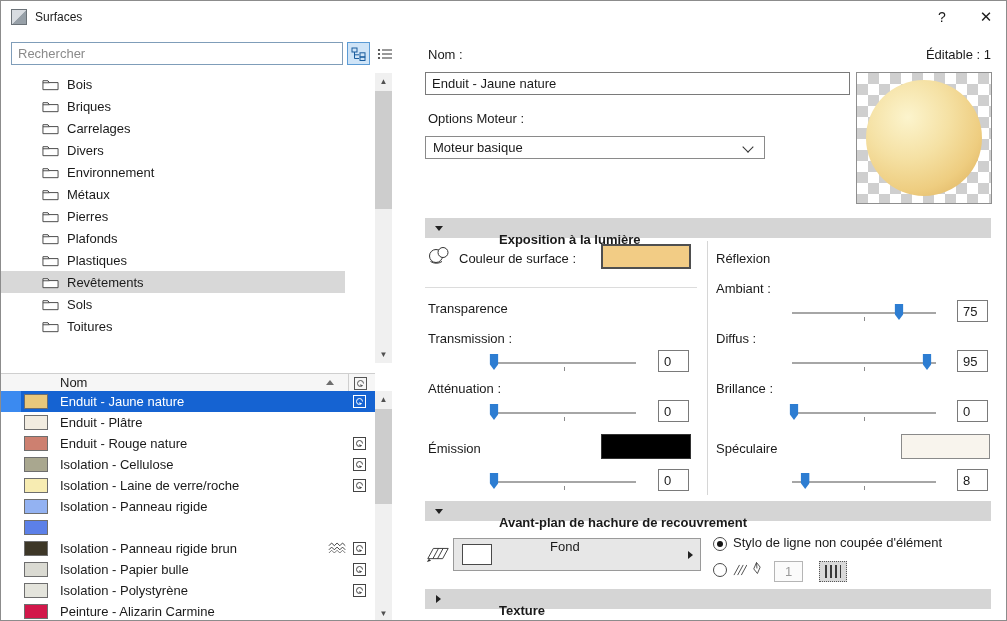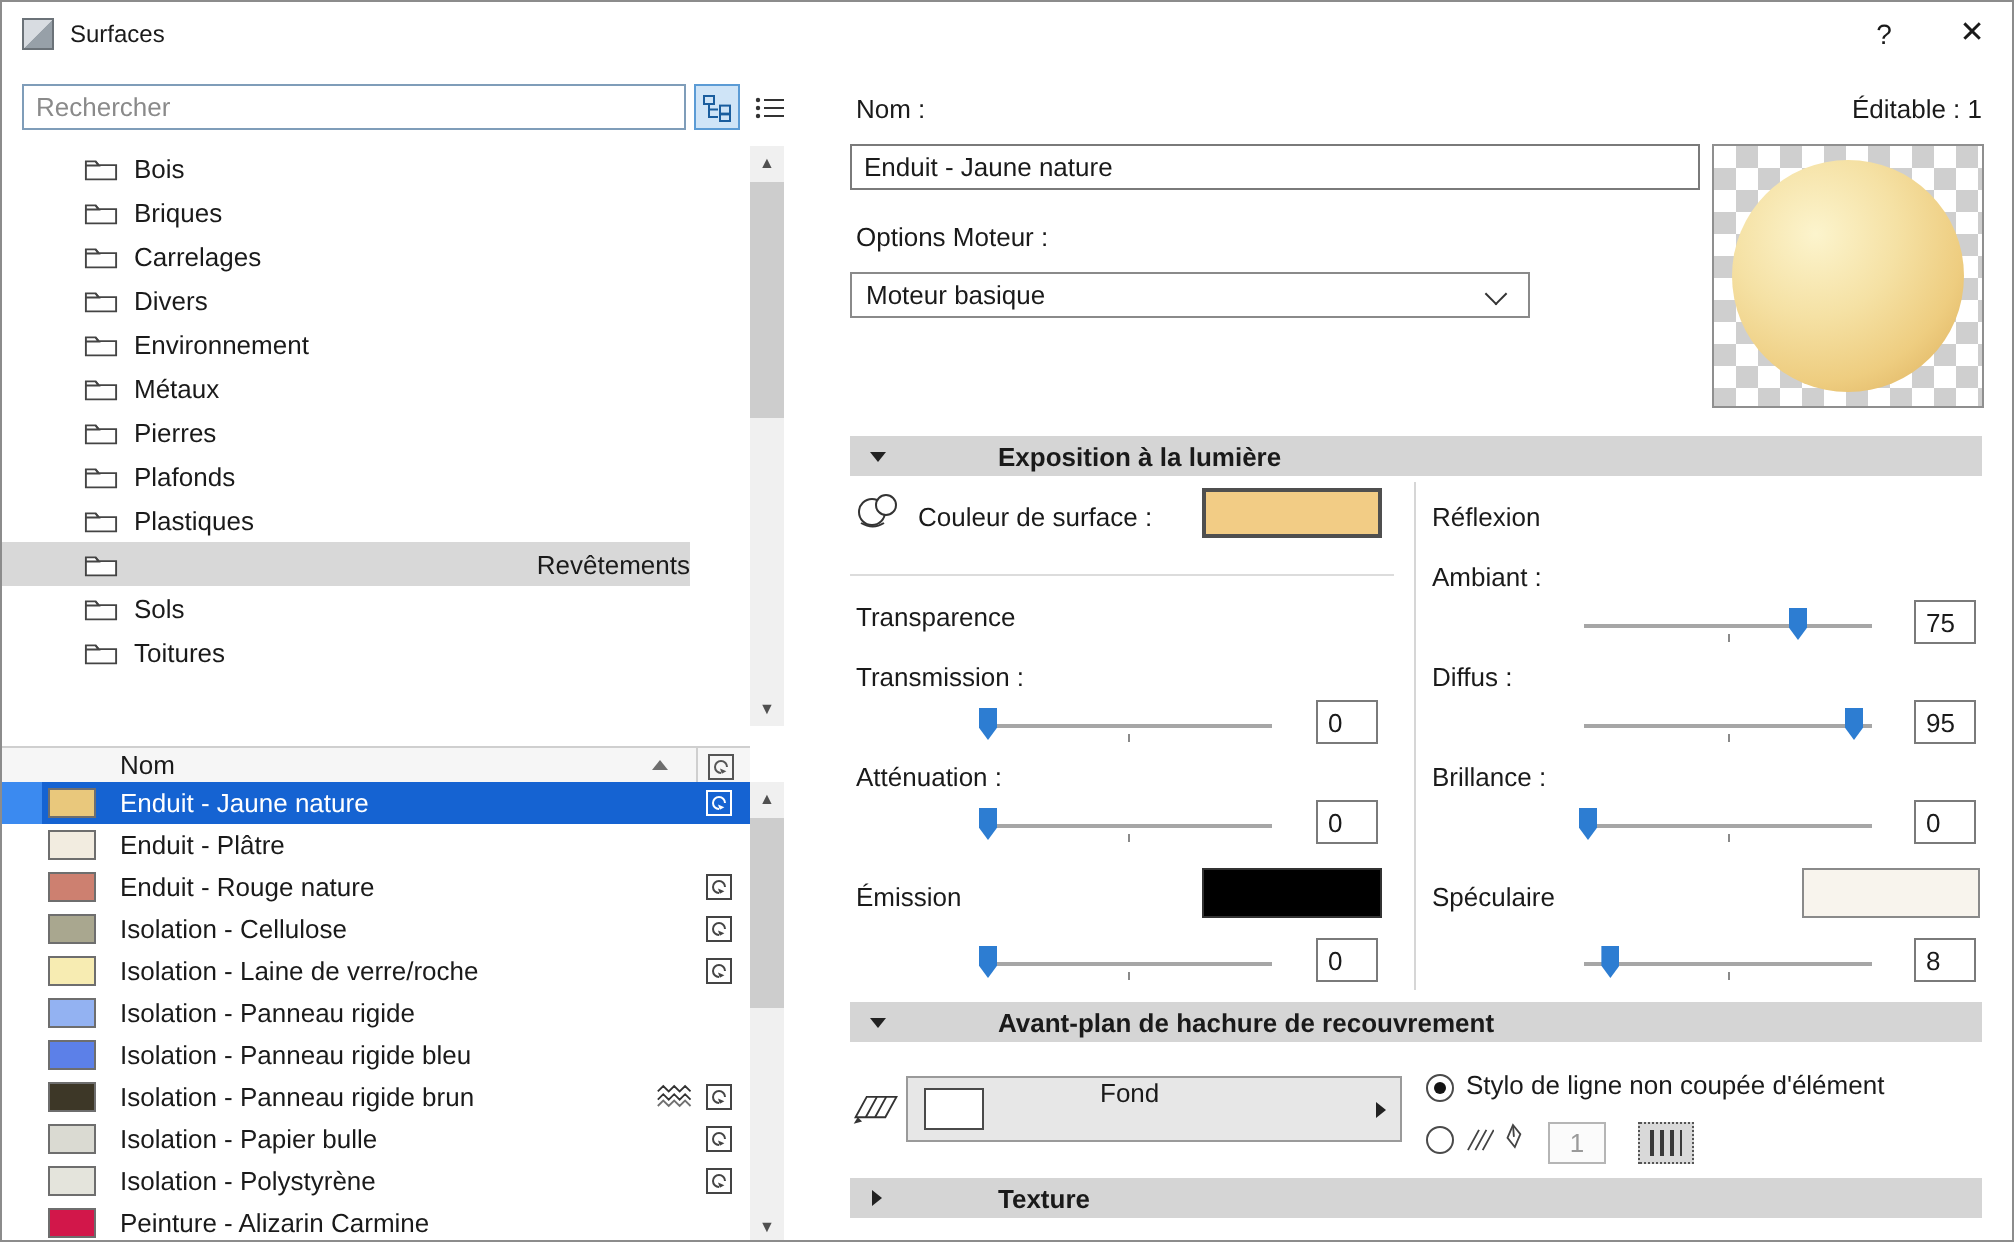--- a/index.html
+++ b/index.html
@@ -22,21 +22,21 @@
   
   #search-input { position:absolute; left:10px; top:41px; width:332px; height:23px;
     border:1px solid #7f9db9; padding:0 6px; background:#fff; }
   #search-input::placeholder { color:#8a8a8a; }
   .viewbtn { position:absolute; top:41px; width:23px; height:23px; display:flex; align-items:center; justify-content:center; }
   #tree-view-btn { left:346px; background:#cfe4f7; border:1px solid #5b9bd5; }
   #list-view-btn { left:372px; background:transparent; border:1px solid transparent; }
 
   #folder-list { position:absolute; left:0; top:72px; width:344px; }
   .frow { height:22px; display:flex; align-items:center; padding-left:41px; }
-  .frow.selected { background:#d8d8d8;justify-content:space-between; }
+  .frow.selected { background:#d8d8d8; }
   .frow svg { flex:0 0 auto; margin-right:8px; }
   .flabel { white-space:nowrap; }
 
   
   .sb { position:absolute; width:17px; background:#f0f0f0; }
   .sb .arr { position:absolute; left:0; width:17px; height:17px; color:#505050; font-size:8px;
     line-height:17px; text-align:center; background:#f0f0f0; }
   .sb .thumbv { position:absolute; left:0; width:17px; background:#cdcdcd; }
   #sb-folders { left:374px; top:72px; height:290px; }
   #sb-mats    { left:374px; top:390px; height:231px; }
@@ -77,21 +77,21 @@
   #preview { position:absolute; left:855px; top:71px; width:136px; height:132px; border:1px solid #8f8f8f;
     background:repeating-conic-gradient(#cfcfcf 0% 25%, #ffffff 0% 50%) 0 0 / 22px 22px; }
   #sphere { position:absolute; left:9px; top:7px; width:116px; height:116px; border-radius:50%;
     background:radial-gradient(circle at 36% 32%, #fcf4cd 0%, #f5e1a4 38%, #eecd80 68%, #ddb05c 94%, #c99c4e 100%); }
 
   .section { position:absolute; left:424px; width:566px; height:20px; background:#d5d5d5; }
   .tri-open { position:absolute; left:10px; top:8px; width:0; height:0;
     border-left:4px solid transparent; border-right:4px solid transparent; border-top:5px solid #222; }
   .tri-closed { position:absolute; left:11px; top:6px; width:0; height:0;
     border-top:4px solid transparent; border-bottom:4px solid transparent; border-left:5px solid #222; }
-  .stitle { position:absolute; left:26px; top:3px; font-weight:bold; white-space:nowrap;padding-left:48px; }
+  .stitle { position:absolute; left:26px; top:14px; font-weight:bold; white-space:nowrap;padding-left:48px; }
 
   .bigswatch { position:absolute; width:90px; height:25px; }
   #surface-swatch { left:600px; top:243px; border:2px solid #4f4f4f; }
   #emission-swatch { left:600px; top:433px; border:1px solid #333; }
   #specular-swatch { left:900px; top:433px; width:89px; border:1px solid #8a8a8a; }
 
   #hdiv { position:absolute; left:424px; top:286px; width:272px; height:1px; background:#dcdcdc; }
   #vdiv { position:absolute; left:706px; top:240px; width:1px; height:254px; background:#d6d6d6; }
 
   .slider { position:absolute; width:148px; height:20px; }
@@ -321,21 +321,20 @@
   </div>
     <div class="trow">
     <div class="selcell"></div>
     <div class="sw" style="background: rgb(147, 178, 242);"></div>
     <span class="lbl">Isolation - Panneau rigide</span>
 
   </div>
     <div class="trow">
     <div class="selcell"></div>
     <div class="sw" style="background: rgb(92, 128, 232);"></div>
-    <span class="lbl">Isolation - Panneau rigide bleu</span>
 
   </div>
     <div class="trow">
     <div class="selcell"></div>
     <div class="sw" style="background: rgb(61, 55, 39);"></div>
     <span class="lbl">Isolation - Panneau rigide brun</span>
     <span class="hatchic">
       <svg width="20" height="12" viewBox="0 0 22 13">
         <path d="M1 4 l3 -3 3 3 3 -3 3 3 3 -3 3 3" fill="none" stroke="currentColor"></path>
         <path d="M1 8.5 l3 -3 3 3 3 -3 3 3 3 -3 3 3" fill="none" stroke="currentColor"></path>

